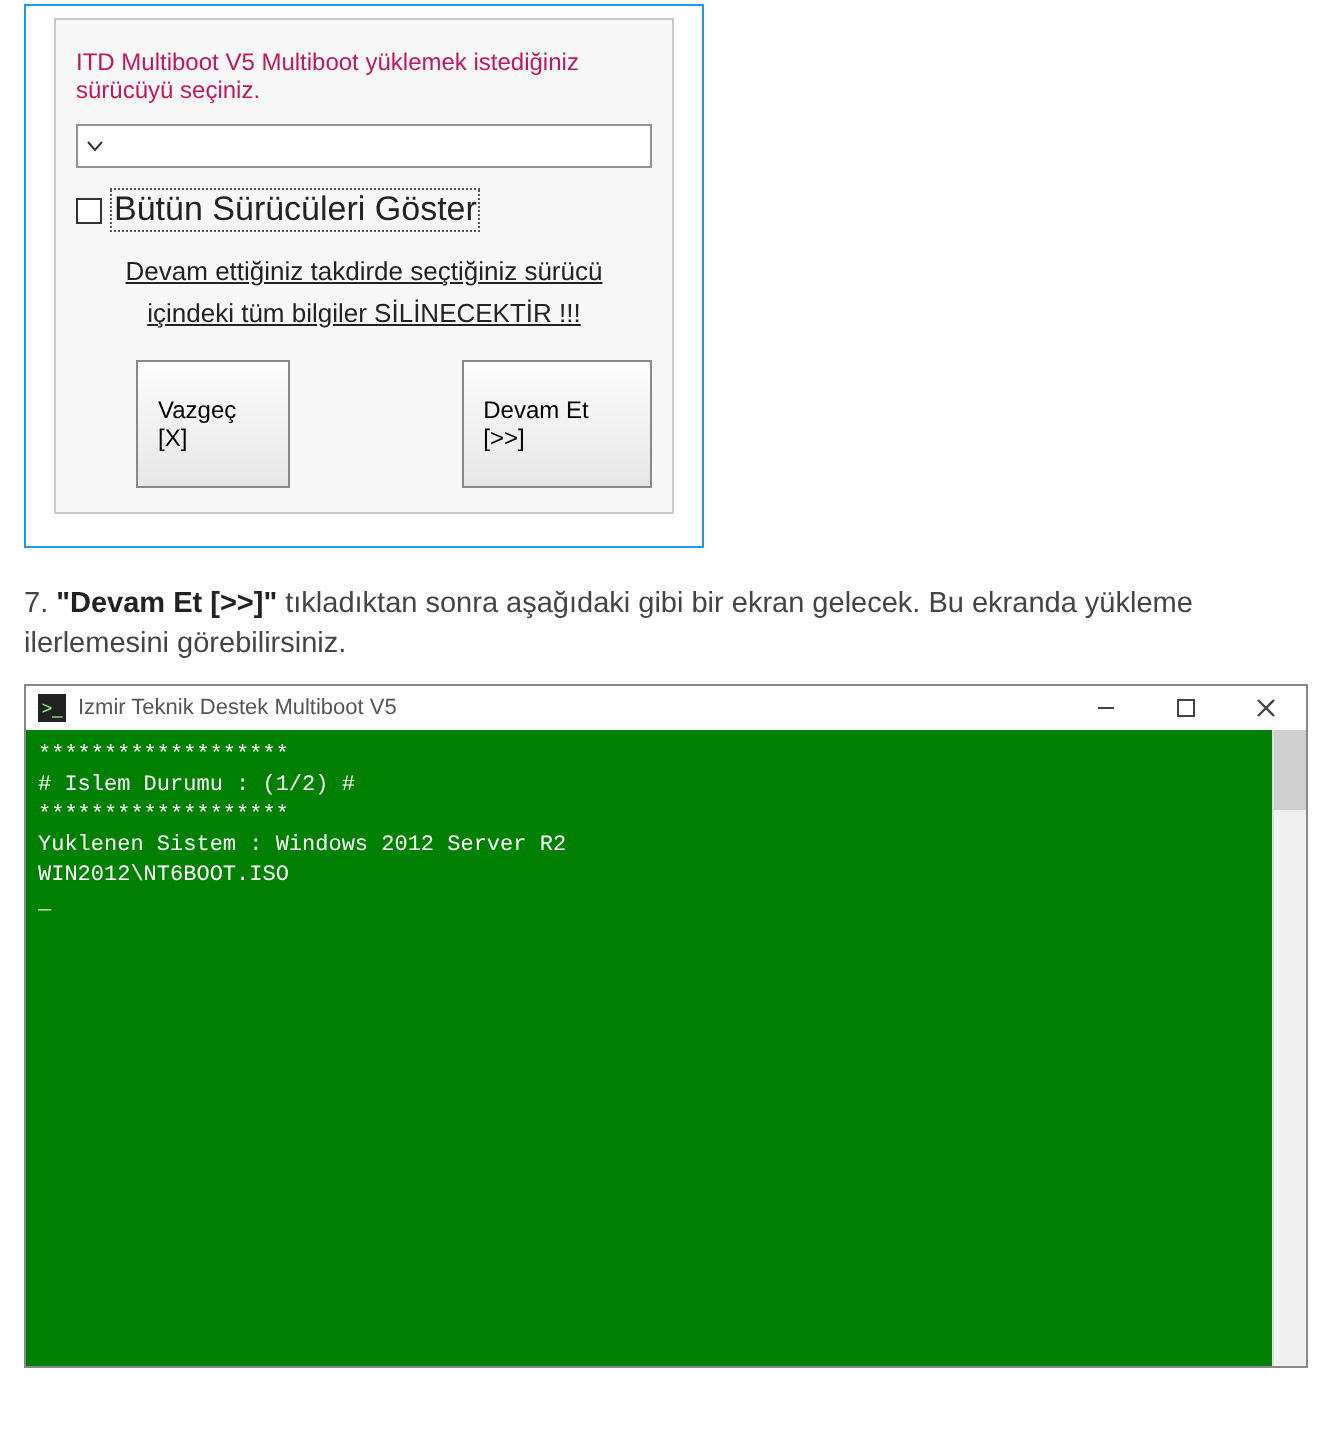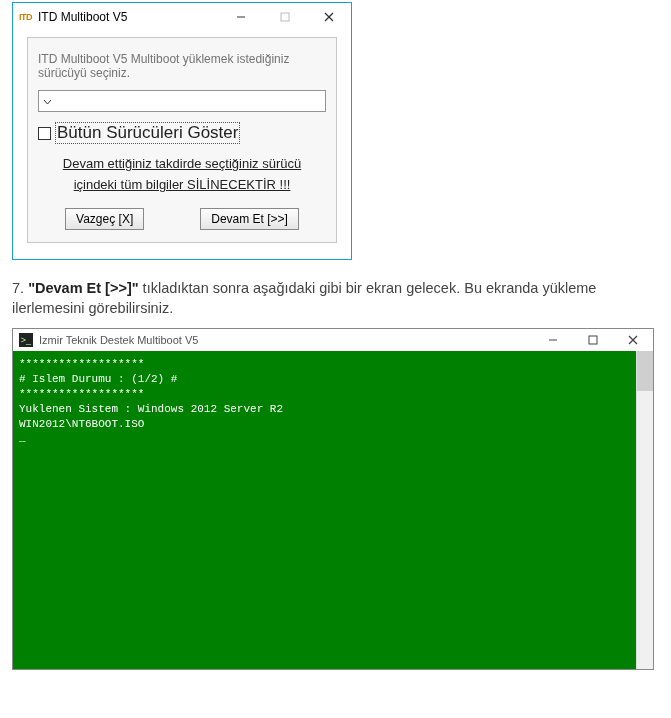--- a/index.html
+++ b/index.html
@@ -44,21 +44,21 @@
   }
   .winbtn.maximize { color: #999; }
   .dialog-body {
     border: 1px solid #c8c8c8;
     margin: 6px 14px 16px 14px;
     padding: 14px 10px 12px 10px;
     background: #f7f7f7;
   }
   .instr {
     font-size: 12px;
-    color: #737373;
+    color: #be185d;
     margin-bottom: 10px;
   }
   .select {
     width: 100%;
     height: 22px;
     border: 1px solid #939393;
     background: #fff;
     font-size: 12px;
     padding: 0 4px;
     display: flex;
@@ -98,24 +98,25 @@
   }
   .btn-row {
     display: flex;
     justify-content: center;
     gap: 56px;
     margin-top: 4px;
   }
   .btn {
     border: 1px solid #888;
     background: linear-gradient(#fdfdfd,#e6e6e6);
-    padding: 3px 10px;
+    padding: 17px 10px;
     font-size: 12px;
     min-width: 64px;
     text-align: left;
+    margin-left: 30px;
   }
   .step-text {
     font-size: 14.5px;
     color: #444;
     margin: 18px 12px 10px 12px;
     line-height: 1.4;
   }
   .step-text .num { }
   .step-text .bold { font-weight: bold; color: #222; }
   .console-window {
@@ -170,40 +171,20 @@
   }
   .console-scroll .thumb{
     position:absolute;top:0;left:0;right:0;height:40px;background:#cfcfcf;
   }
   .cursor { color:#fff; }
 </style>
 </head>
 <body>
 
 <div class="dialog">
-  <div class="titlebar">
-    <span class="app-icon">ITD</span>
-    <span class="title">ITD Multiboot V5</span>
-    <div class="winbtn">
-      <svg width="10" height="10" viewBox="0 0 10 10">
-          <line x1="1" y1="5" x2="9" y2="5" stroke="#333" stroke-width="1"></line>
-        </svg>
-    </div>
-    <div class="winbtn maximize">
-      <svg width="10" height="10" viewBox="0 0 10 10">
-          <rect x="1" y="1" width="8" height="8" fill="none" stroke="#bbb" stroke-width="1"></rect>
-        </svg>
-    </div>
-    <div class="winbtn">
-      <svg width="10" height="10" viewBox="0 0 10 10">
-          <line x1="1" y1="1" x2="9" y2="9" stroke="#333" stroke-width="1.2"></line>
-          <line x1="9" y1="1" x2="1" y2="9" stroke="#333" stroke-width="1.2"></line>
-        </svg>
-    </div>
-  </div>
   <div class="dialog-body">
     <div class="instr">ITD Multiboot V5 Multiboot yüklemek istediğiniz sürücüyü seçiniz.</div>
     <div class="select">
       <span class="chev">
         <svg width="9" height="6" viewBox="0 0 9 6">
             <path d="M1 1 L4.5 5 L8 1" fill="none" stroke="#333" stroke-width="1"></path>
           </svg>
       </span>
     </div>
     <div class="chk-row">

